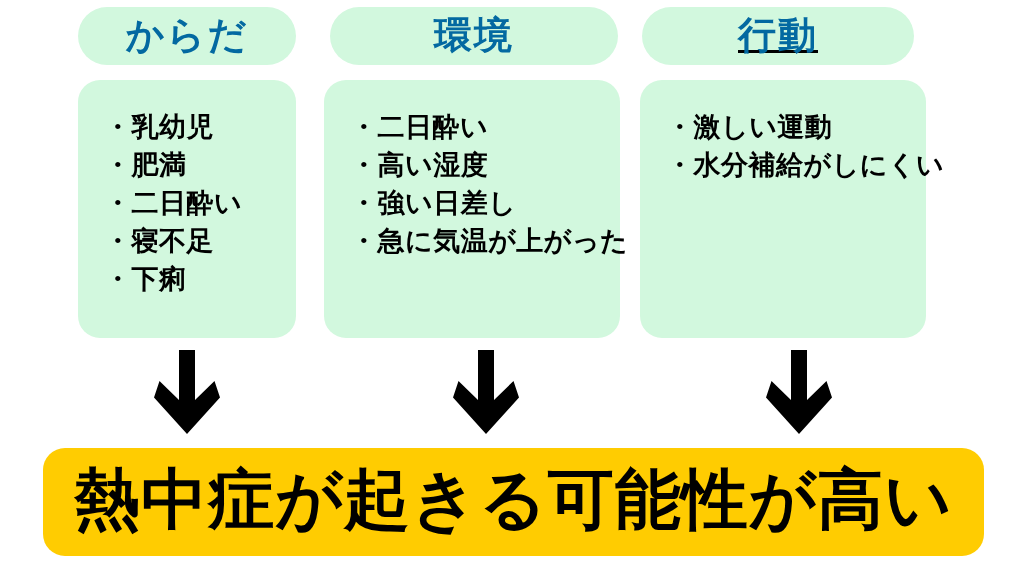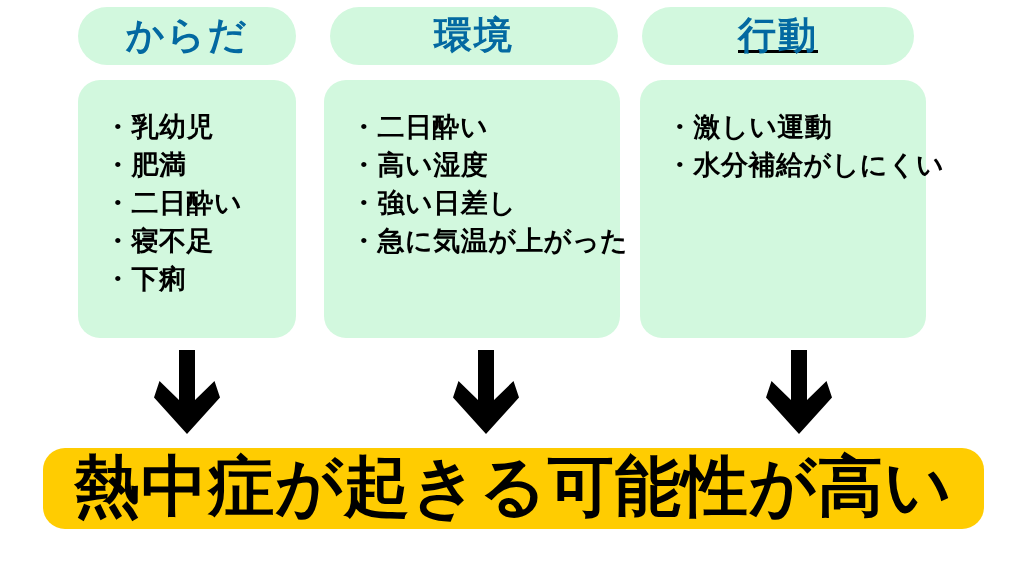--- a/index.html
+++ b/index.html
@@ -97,21 +97,21 @@
   .arrow-2 { left: 453px; }
   .arrow-3 { left: 766px; }
   .arrow svg { display: block; }
 
   
   .banner {
     position: absolute;
     left: 43px;
     top: 448px;
     width: 941px;
-    height: 81px;
+    height: 108px;
     background: #ffcc01;
     border-radius: 22px;
     display: flex;
     align-items: center;
     justify-content: center;
     box-sizing: border-box;
   }
   .banner-label {
     font-size: 66px;
     font-weight: 700;

